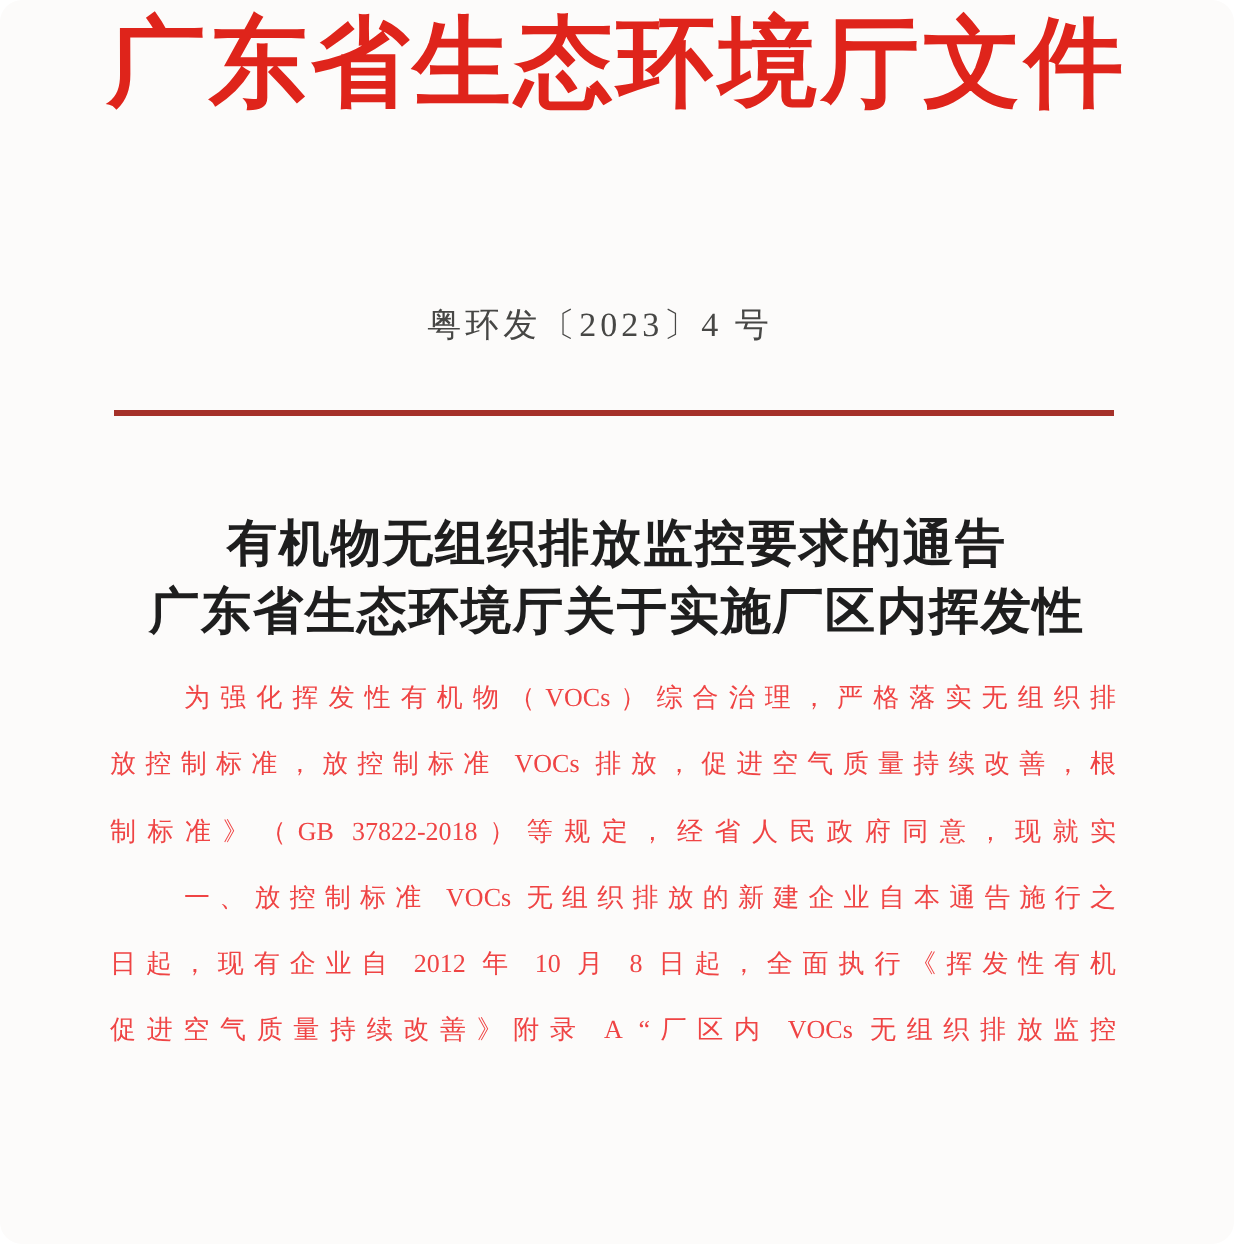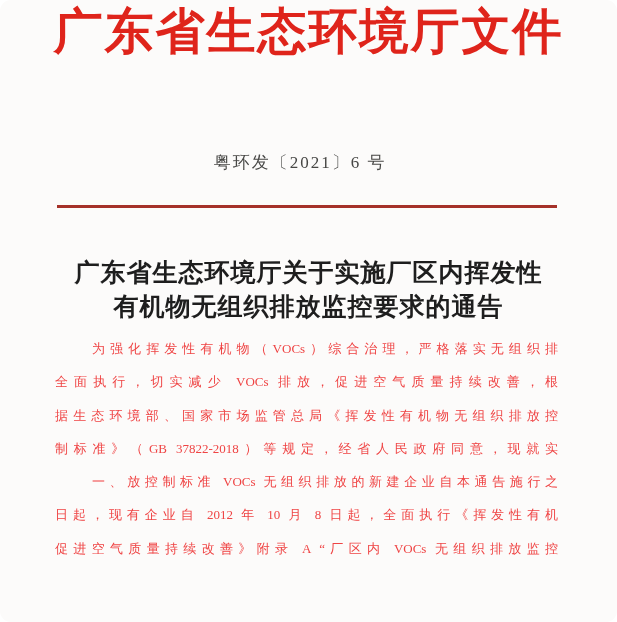--- a/index.html
+++ b/index.html
@@ -81,32 +81,31 @@
     padding-left: 37px;
   }
 </style>
 </head>
 <body>
 
 <div class="page">
 
   <div class="doc-header">广东省生态环境厅文件</div>
 
-  <div class="doc-number">粤环发〔2021〕6 号</div>
+  <div class="doc-number">粤环发〔2023〕4 号</div>
 
   <div class="red-divider"></div>
 
   <div class="doc-title">
+    <div>有机物无组织排放监控要求的通告</div>
     <div>广东省生态环境厅关于实施厂区内挥发性</div>
-    <div>有机物无组织排放监控要求的通告</div>
   </div>
 
   <div class="doc-body">
     <div class="body-line indent">为强化挥发性有机物（VOCs）综合治理，严格落实无组织排</div>
-    <div class="body-line">全面执行，切实减少 VOCs 排放，促进空气质量持续改善，根</div>
-    <div class="body-line">据生态环境部、国家市场监管总局《挥发性有机物无组织排放控</div>
+    <div class="body-line">放控制标准，放控制标准 VOCs 排放，促进空气质量持续改善，根</div>
     <div class="body-line">制标准》（GB 37822-2018）等规定，经省人民政府同意，现就实</div>
     <div class="body-line indent">一、放控制标准 VOCs 无组织排放的新建企业自本通告施行之</div>
     <div class="body-line">日起，现有企业自 2012 年 10 月 8 日起，全面执行《挥发性有机</div>
     <div class="body-line">促进空气质量持续改善》附录 A “厂区内 VOCs 无组织排放监控</div>
   </div>
 
 </div>
 
 </body></html>

